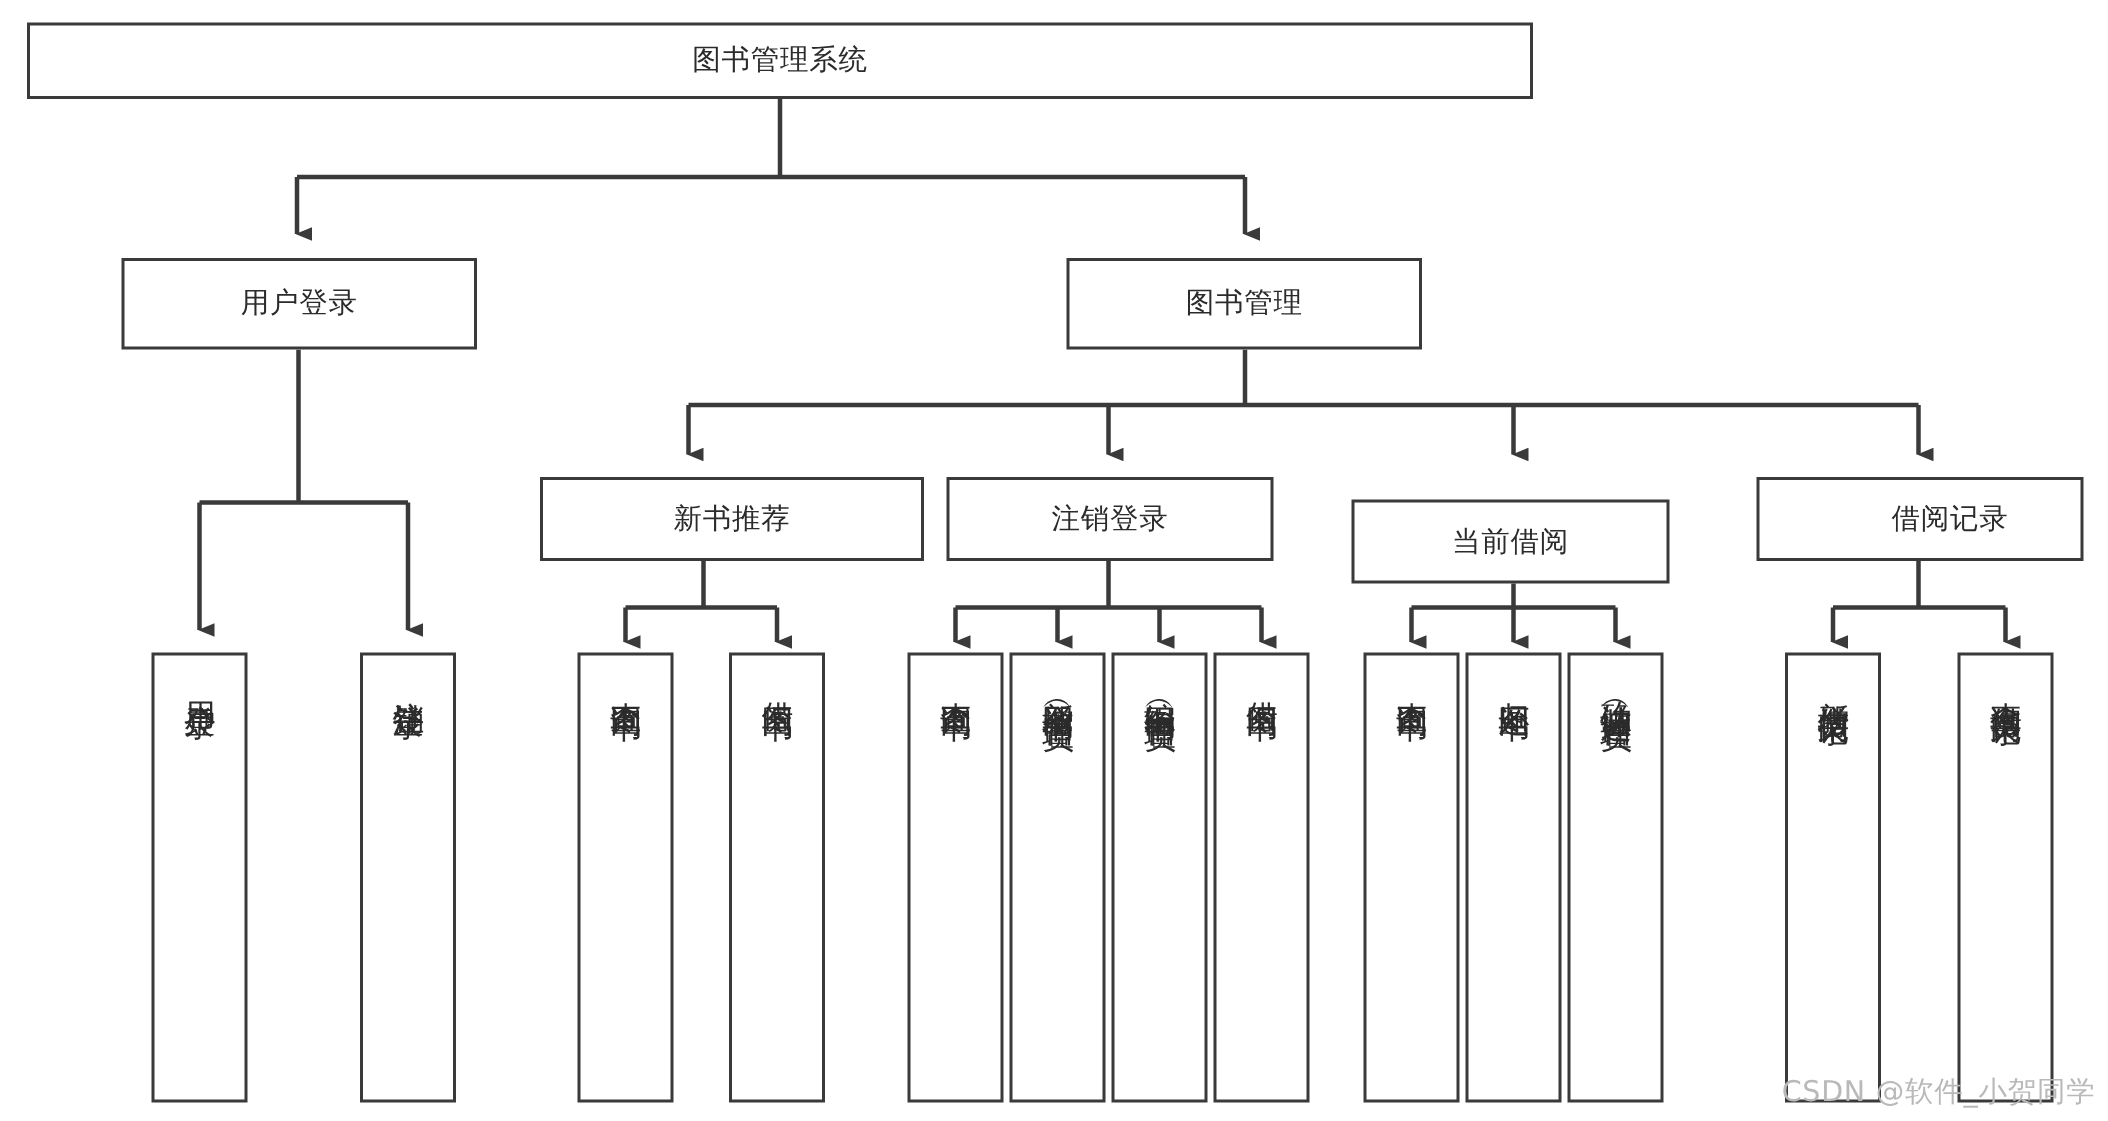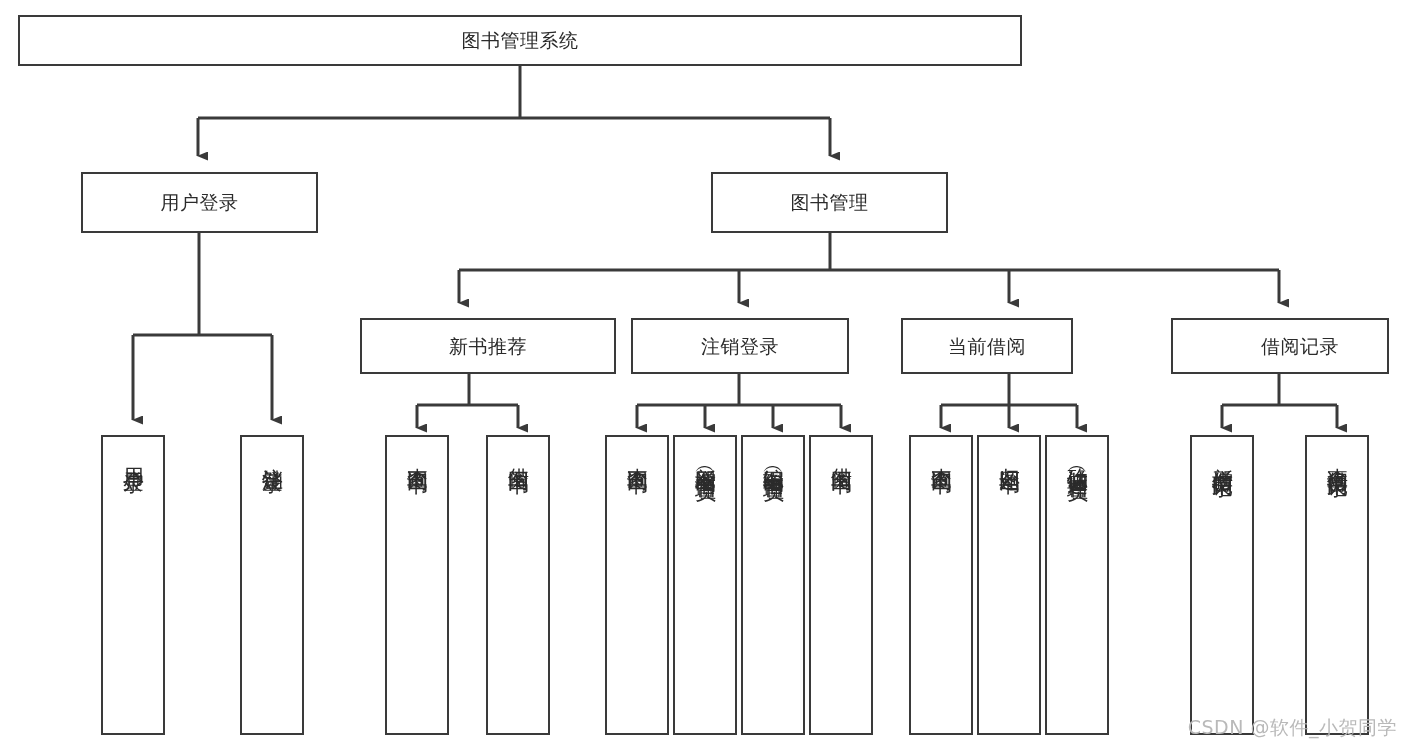--- a/index.html
+++ b/index.html
@@ -140,21 +140,21 @@
   </div>
 
   <div class="node-box" style="left:360px; top:318px; width:256px; height:56px;">
     <span class="node-label-h">新书推荐</span>
   </div>
 
   <div class="node-box" style="left:631px; top:318px; width:218px; height:56px;">
     <span class="node-label-h">注销登录</span>
   </div>
 
-  <div class="node-box" style="left:901px; top:318px; width:172px; height:56px;">
+  <div class="node-box" style="left:901px; top:333px; width:212px; height:56px;">
     <span class="node-label-h">当前借阅</span>
   </div>
 
   <div class="node-box" style="left:1171px; top:318px; width:218px; height:56px;padding-left:40px;">
     <span class="node-label-h">借阅记录</span>
   </div>
 
   <div class="node-box leaf-node" style="left:101px; top:435px; width:64px; height:300px;">
     <span class="node-label-v">用户登录</span>
   </div>

